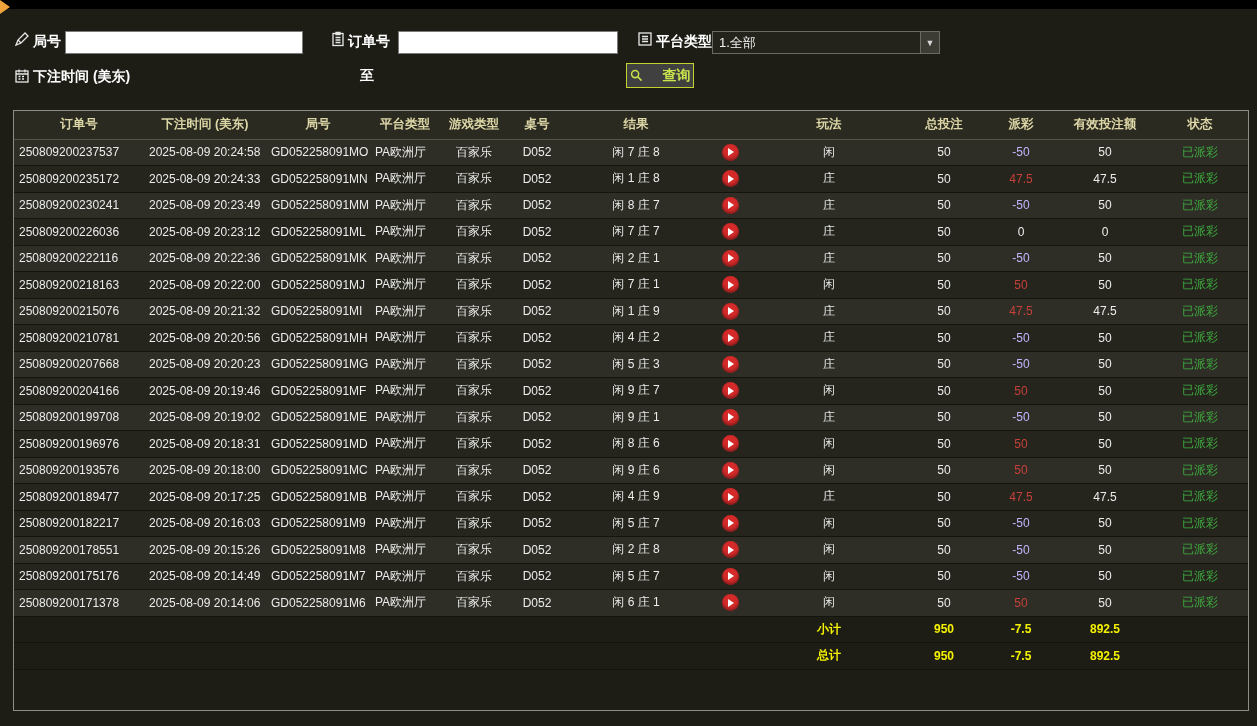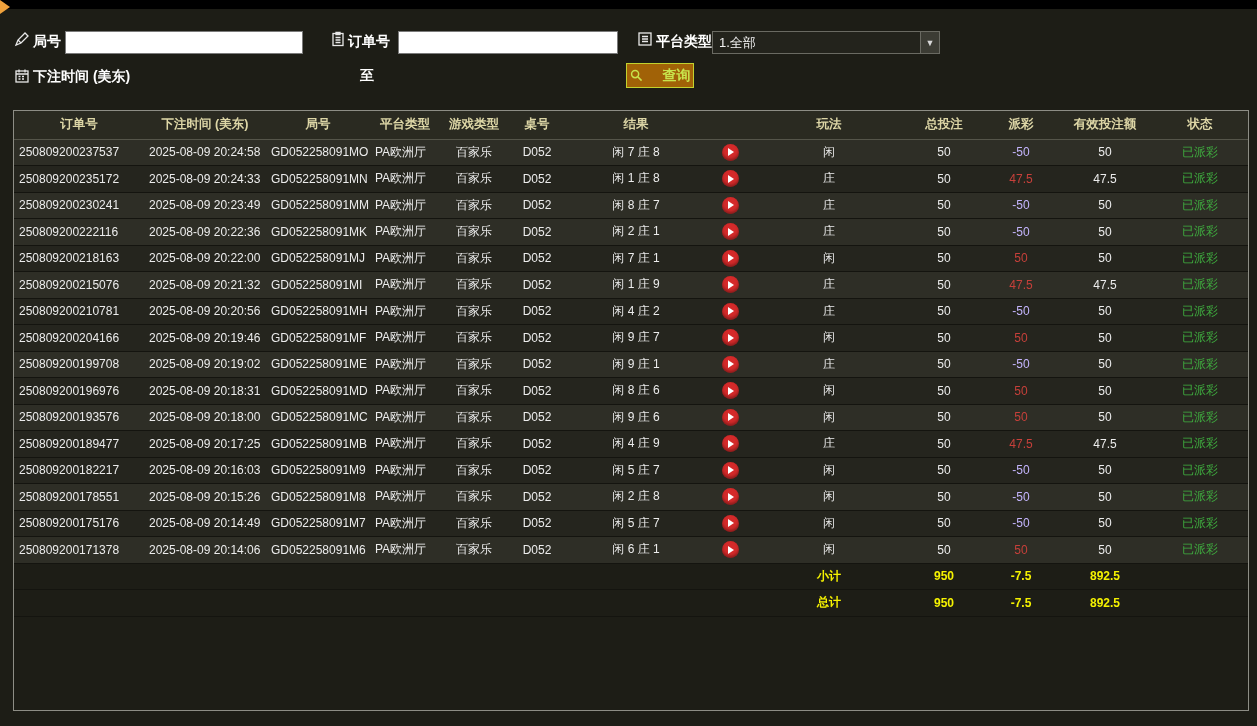--- a/index.html
+++ b/index.html
@@ -34,21 +34,21 @@
     color:#d8d8d8; font-size:9px; display:flex; align-items:center; justify-content:center;
   }
   .date-btn {
     position:absolute; height:24px; background:linear-gradient(#dedede,#aeaeae);
     border:1px solid #808080; color:#111; font-weight:bold; font-size:12.5px;
     display:flex; align-items:center; justify-content:space-between; padding:0 7px; cursor:pointer;margin-top:45px;
   }
   .date-btn .d-arrow { font-size:9px; margin-left:6px; }
   .query-btn {
     position:absolute; left:626px; top:63px; width:68px; height:25px;
-    background:#a16207; border:1px solid #c2d22e; color:#c8e44c; font-weight:bold;
+    background:#404040; border:1px solid #c2d22e; color:#c8e44c; font-weight:bold;
     font-size:14px; display:flex; align-items:center; justify-content:center; gap:20px; cursor:pointer;
   }
   .query-btn svg { width:13px; height:13px; }
 
   .panel {
     position:absolute; top:110px; left:13px; width:1236px; height:601px;
     border:1px solid #8d8d85; background:#1d1d16;
   }
   table.grid { border-collapse:collapse; table-layout:fixed; width:1234px; font-size:12px; }
   .grid th {
@@ -227,20 +227,39 @@
             <div class="play">
               <div class="tri"></div>
             </div>
           </td>
           <td>庄</td>
           <td>50</td>
           <td class="loss">-50</td>
           <td>50</td>
           <td class="status">已派彩</td>
         </tr>
+        <tr class="r-even">
+          <td class="la">250809200226036</td>
+          <td class="la">2025-08-09 20:23:12</td>
+          <td class="la">GD052258091ML</td>
+          <td class="la">PA欧洲厅</td>
+          <td>百家乐</td>
+          <td>D052</td>
+          <td>闲 7 庄 7</td>
+          <td>
+            <div class="play">
+              <div class="tri"></div>
+            </div>
+          </td>
+          <td>庄</td>
+          <td>50</td>
+          <td class="zero">0</td>
+          <td>0</td>
+          <td class="status">已派彩</td>
+        </tr>
         <tr class="r-odd">
           <td class="la">250809200222116</td>
           <td class="la">2025-08-09 20:22:36</td>
           <td class="la">GD052258091MK</td>
           <td class="la">PA欧洲厅</td>
           <td>百家乐</td>
           <td>D052</td>
           <td>闲 2 庄 1</td>
           <td>
             <div class="play">
@@ -292,20 +311,39 @@
           <td class="status">已派彩</td>
         </tr>
         <tr class="r-even">
           <td class="la">250809200210781</td>
           <td class="la">2025-08-09 20:20:56</td>
           <td class="la">GD052258091MH</td>
           <td class="la">PA欧洲厅</td>
           <td>百家乐</td>
           <td>D052</td>
           <td>闲 4 庄 2</td>
+          <td>
+            <div class="play">
+              <div class="tri"></div>
+            </div>
+          </td>
+          <td>庄</td>
+          <td>50</td>
+          <td class="loss">-50</td>
+          <td>50</td>
+          <td class="status">已派彩</td>
+        </tr>
+        <tr class="r-odd">
+          <td class="la">250809200207668</td>
+          <td class="la">2025-08-09 20:20:23</td>
+          <td class="la">GD052258091MG</td>
+          <td class="la">PA欧洲厅</td>
+          <td>百家乐</td>
+          <td>D052</td>
+          <td>闲 5 庄 3</td>
           <td>
             <div class="play">
               <div class="tri"></div>
             </div>
           </td>
           <td>庄</td>
           <td>50</td>
           <td class="loss">-50</td>
           <td>50</td>
           <td class="status">已派彩</td>

